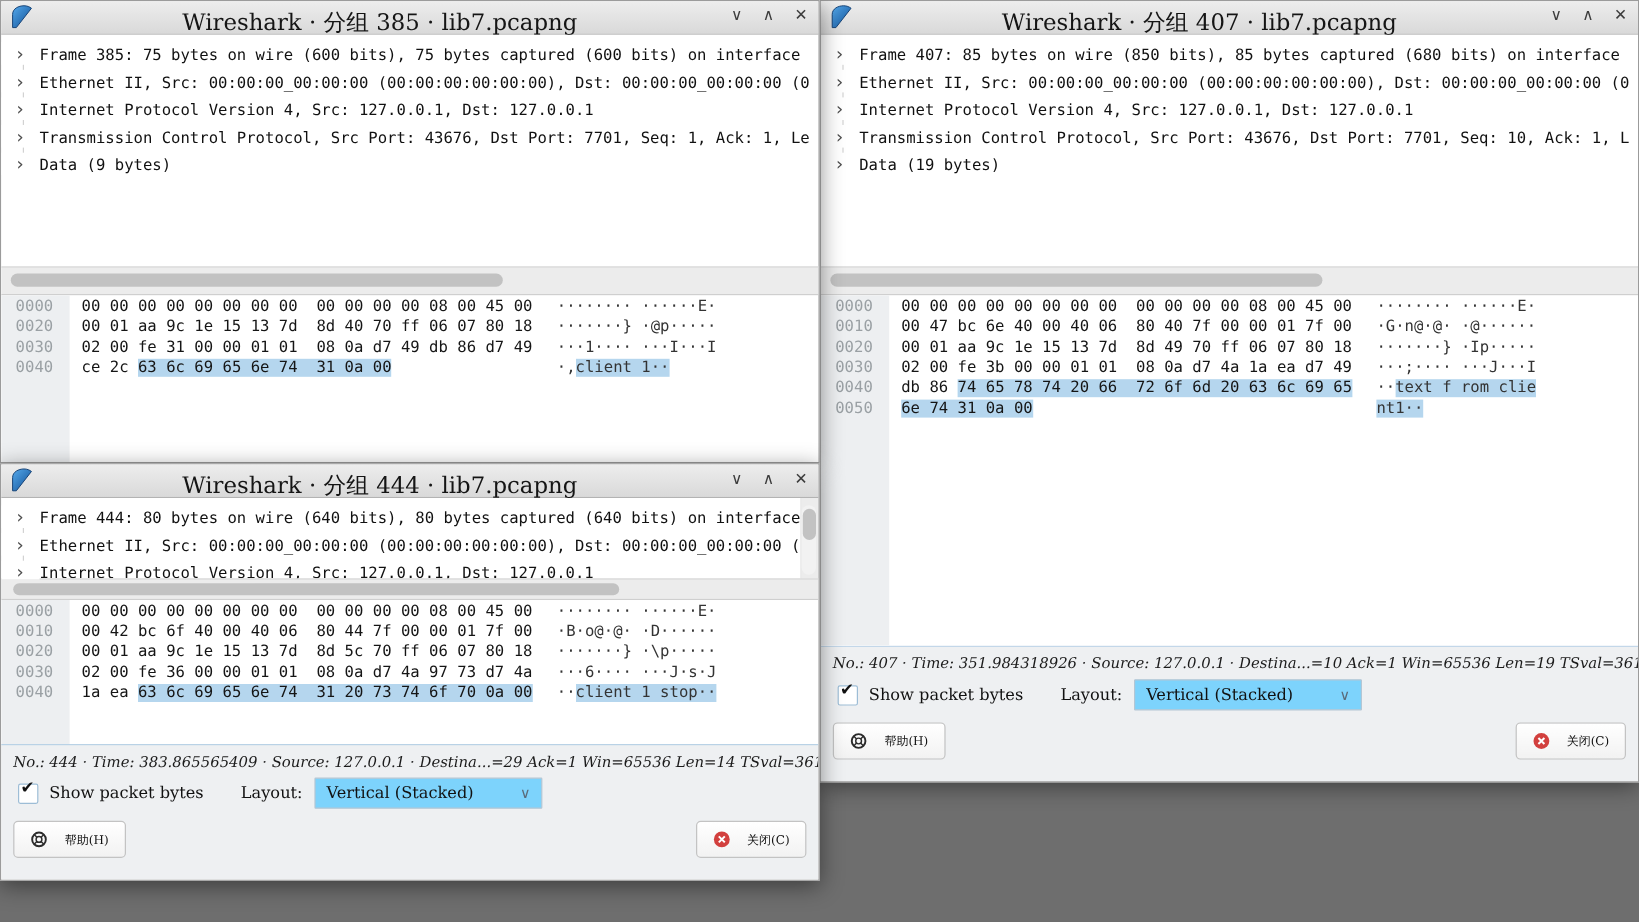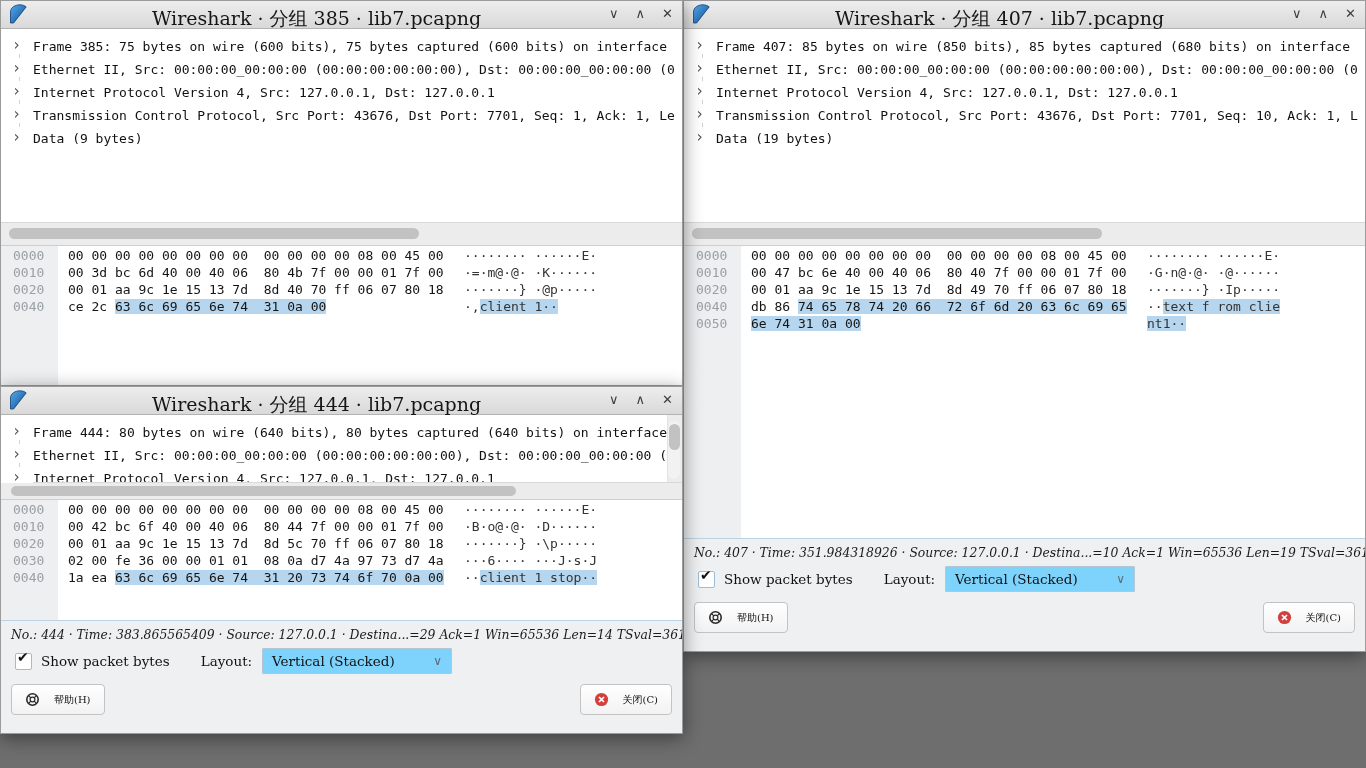--- a/index.html
+++ b/index.html
@@ -131,22 +131,22 @@
           </div>
         </div>
       <div class="hstrip">
         <div class="hthumb"></div>
       </div>
     </div>
     <div class="hex-pane">
       <div class="gutter"></div>
       <div class="hex-rows">
           <div class="hex-row"><span class="off">0000</span><span class="hexcol">00 00 00 00 00 00 00 00  00 00 00 00 08 00 45 00</span><span class="asciicol">········ ······E·</span></div>
-          <div class="hex-row"><span class="off">0010</span><span class="hexcol">00 3d bc 6d 40 00 40 06  80 4b 7f 00 00 01 7f 00</span><span class="asciicol">·=·m@·@· ·K······</span></div>
           <div class="hex-row"><span class="off">0020</span><span class="hexcol">00 01 aa 9c 1e 15 13 7d  8d 40 70 ff 06 07 80 18</span><span class="asciicol">·······} ·@p·····</span></div>
+          <div class="hex-row"><span class="off">0030</span><span class="hexcol">02 00 fe 31 00 00 01 01  08 0a d7 49 db 86 d7 49</span><span class="asciicol">···1···· ···I···I</span></div>
           <div class="hex-row"><span class="off">0040</span><span class="hexcol">ce 2c <span class="hl">63 6c 69 65 6e 74  31 0a 00</span></span><span class="asciicol">·,<span class="hl">client 1··</span></span></div>
         </div>
     </div>
   </div>
 
   <div class="window" id="w407">
     <div class="titlebar">
       <span class="logo">
         <svg width="22" height="22" viewBox="0 0 22 22">
             <path d="M2.5 20 L2.5 9 C2.5 4.2 7.5 1.8 12 1.8 c2.6 0 4.7 .9 6.2 2.1 L5.6 20 Z" fill="url(#fing)" stroke="#123f73" stroke-width="0.8"></path>
@@ -185,20 +185,21 @@
       <div class="hstrip">
         <div class="hthumb"></div>
       </div>
     </div>
     <div class="hex-pane">
       <div class="gutter"></div>
       <div class="hex-rows">
           <div class="hex-row"><span class="off">0000</span><span class="hexcol">00 00 00 00 00 00 00 00  00 00 00 00 08 00 45 00</span><span class="asciicol">········ ······E·</span></div>
           <div class="hex-row"><span class="off">0010</span><span class="hexcol">00 47 bc 6e 40 00 40 06  80 40 7f 00 00 01 7f 00</span><span class="asciicol">·G·n@·@· ·@······</span></div>
           <div class="hex-row"><span class="off">0020</span><span class="hexcol">00 01 aa 9c 1e 15 13 7d  8d 49 70 ff 06 07 80 18</span><span class="asciicol">·······} ·Ip·····</span></div>
+          <div class="hex-row"><span class="off">0030</span><span class="hexcol">02 00 fe 3b 00 00 01 01  08 0a d7 4a 1a ea d7 49</span><span class="asciicol">···;···· ···J···I</span></div>
           <div class="hex-row"><span class="off">0040</span><span class="hexcol">db 86 <span class="hl">74 65 78 74 20 66  72 6f 6d 20 63 6c 69 65</span></span><span class="asciicol">··<span class="hl">text f rom clie</span></span></div>
           <div class="hex-row"><span class="off">0050</span><span class="hexcol"><span class="hl">6e 74 31 0a 00</span></span><span class="asciicol"><span class="hl">nt1··</span></span></div>
         </div>
     </div>
     <div class="footer">
       <div class="status">No.: 407 · Time: 351.984318926 · Source: 127.0.0.1 · Destina...=10 Ack=1 Win=65536 Len=19 TSval=3611957994 TSecr=3611941766</div>
       <div class="ctrl-row">
         <span class="checkbox">
             <span class="check">✔</span>
           </span>

